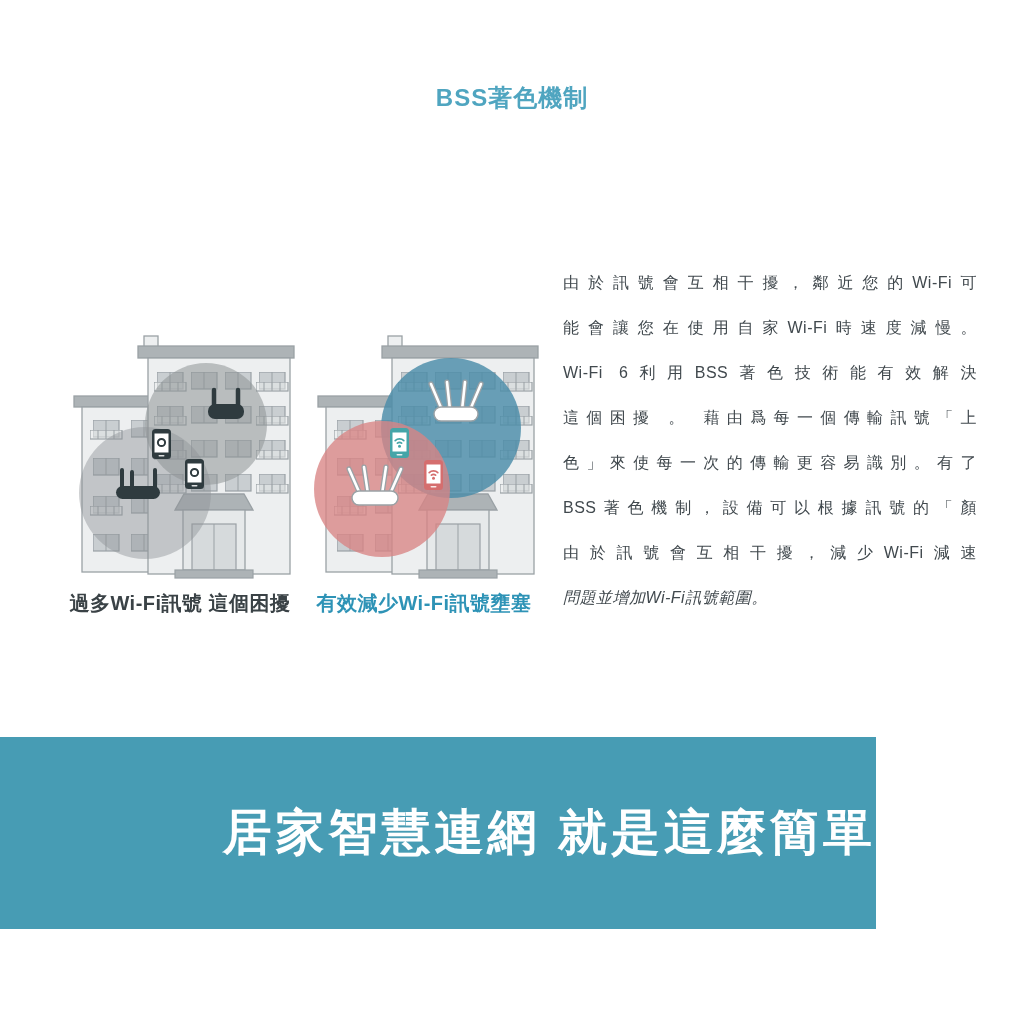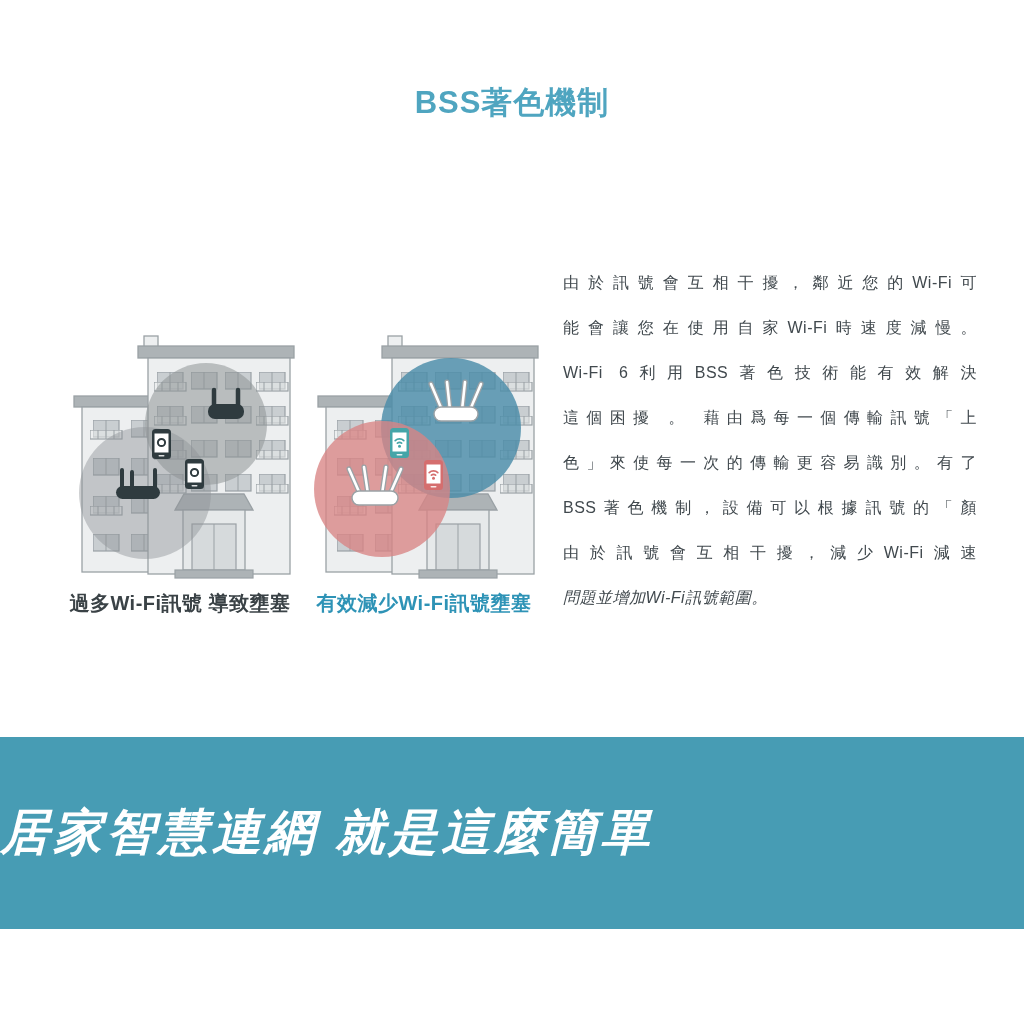--- a/index.html
+++ b/index.html
@@ -10,35 +10,35 @@
     --circle-gray:#8E9396; --circle-blue:#4A8CA8; --circle-red:#D98484;
     --building-fill:#EDEFF0; --building-stroke:#9AA1A5; --roof-fill:#ADB3B6;
     --window-fill:#C9CED1; --device-dark:#2F3B3F; --router-white:#FFFFFF;
     --phone-teal:#45A5A8; --phone-red:#D56E6E;
   }
   *{margin:0;padding:0;box-sizing:border-box;}
   html,body{width:1024px;height:1024px;background:#FFFFFF;
     font-family:"Liberation Sans","DejaVu Sans",sans-serif;}
   .page{position:relative;width:1024px;height:1024px;overflow:hidden;background:#fff;}
   .eyebrow{position:absolute;top:82px;left:0;width:1024px;text-align:center;
-    font-size:31px;font-weight:bold;color:var(--accent);letter-spacing:1px;}
+    font-size:24px;font-weight:bold;color:var(--accent);letter-spacing:1px;}
   .heading{position:absolute;top:134px;left:0;width:1024px;text-align:center;
     font-size:62px;font-weight:bold;color:var(--heading);letter-spacing:2px;}
   .illustrations{position:absolute;left:58px;top:332px;width:488px;display:flex;}
   .scene{width:244px;margin:0;text-align:center;}
   .scene svg{display:block;width:240px;height:250px;margin:0 auto;}
   .scene figcaption{margin-top:8px;font-size:20px;font-weight:bold;letter-spacing:.5px;}
   .scene.left figcaption{color:var(--caption-left);}
   .scene.right figcaption{color:var(--caption-right);}
   .description{position:absolute;left:563px;top:260px;width:414px;}
   .description .pline{font-size:16px;line-height:45px;color:var(--body-text);
     text-align:justify;text-align-last:justify;white-space:nowrap;letter-spacing:.5px;}
   .description .pline.last{text-align-last:left;font-style:italic;}
-  .banner{position:absolute;left:0;top:737px;width:1024px;height:192px;
-    background:var(--banner-bg);display:flex;align-items:center;justify-content:flex-start;font-style:italic;}
+  .banner{position:absolute;left:0;top:737px;width:876px;height:192px;
+    background:var(--banner-bg);display:flex;align-items:center;justify-content:flex-end;}
   .banner-text{color:var(--banner-text);font-size:49px;font-weight:bold;letter-spacing:4px;}
   .symbols{position:absolute;width:0;height:0;overflow:hidden;}
 </style>
 </head>
 <body>
 
 <svg class="symbols" aria-hidden="true">
   <defs>
     <symbol id="sym-window">
       <rect x="0" y="0" width="26" height="17" fill="var(--window-fill)" stroke="var(--building-stroke)" stroke-width="1.2"></rect>
@@ -133,21 +133,21 @@
           <path d="M154,58 L154,76 M178,58 L178,76" stroke="var(--device-dark)" stroke-width="4.5" stroke-linecap="round"></path>
           <rect x="148" y="72" width="36" height="15" rx="7" fill="var(--device-dark)"></rect>
         </g>
         <g>
           <path d="M62,138 L62,158 M72,140 L72,158 M95,138 L95,158" stroke="var(--device-dark)" stroke-width="4" stroke-linecap="round"></path>
           <rect x="56" y="154" width="44" height="13" rx="6.5" fill="var(--device-dark)"></rect>
         </g>
         <use href="#sym-phone-ring" x="92" y="97" style="--frame:var(--device-dark)"></use>
         <use href="#sym-phone-ring" x="125" y="127" style="--frame:var(--device-dark)"></use>
       </svg>
-      <figcaption>過多Wi-Fi訊號 導致壅塞</figcaption>
+      <figcaption>過多Wi-Fi訊號 這個困擾</figcaption>
     </figure>
 
     <figure class="scene right">
       <svg viewBox="0 0 240 250">
         <use href="#sym-buildings"></use>
         <circle cx="147" cy="96" r="70" fill="var(--circle-blue)" fill-opacity="0.82"></circle>
         <circle cx="78" cy="157" r="68" fill="var(--circle-red)" fill-opacity="0.78"></circle>
         <g>
           <path d="M138,78 L127,52 M146,78 L143,50 M158,78 L161,50 M166,78 L177,52" stroke="var(--building-stroke)" stroke-width="5.2" stroke-linecap="round"></path>
           <path d="M138,78 L127,52 M146,78 L143,50 M158,78 L161,50 M166,78 L177,52" stroke="var(--router-white)" stroke-width="2.6" stroke-linecap="round"></path>

